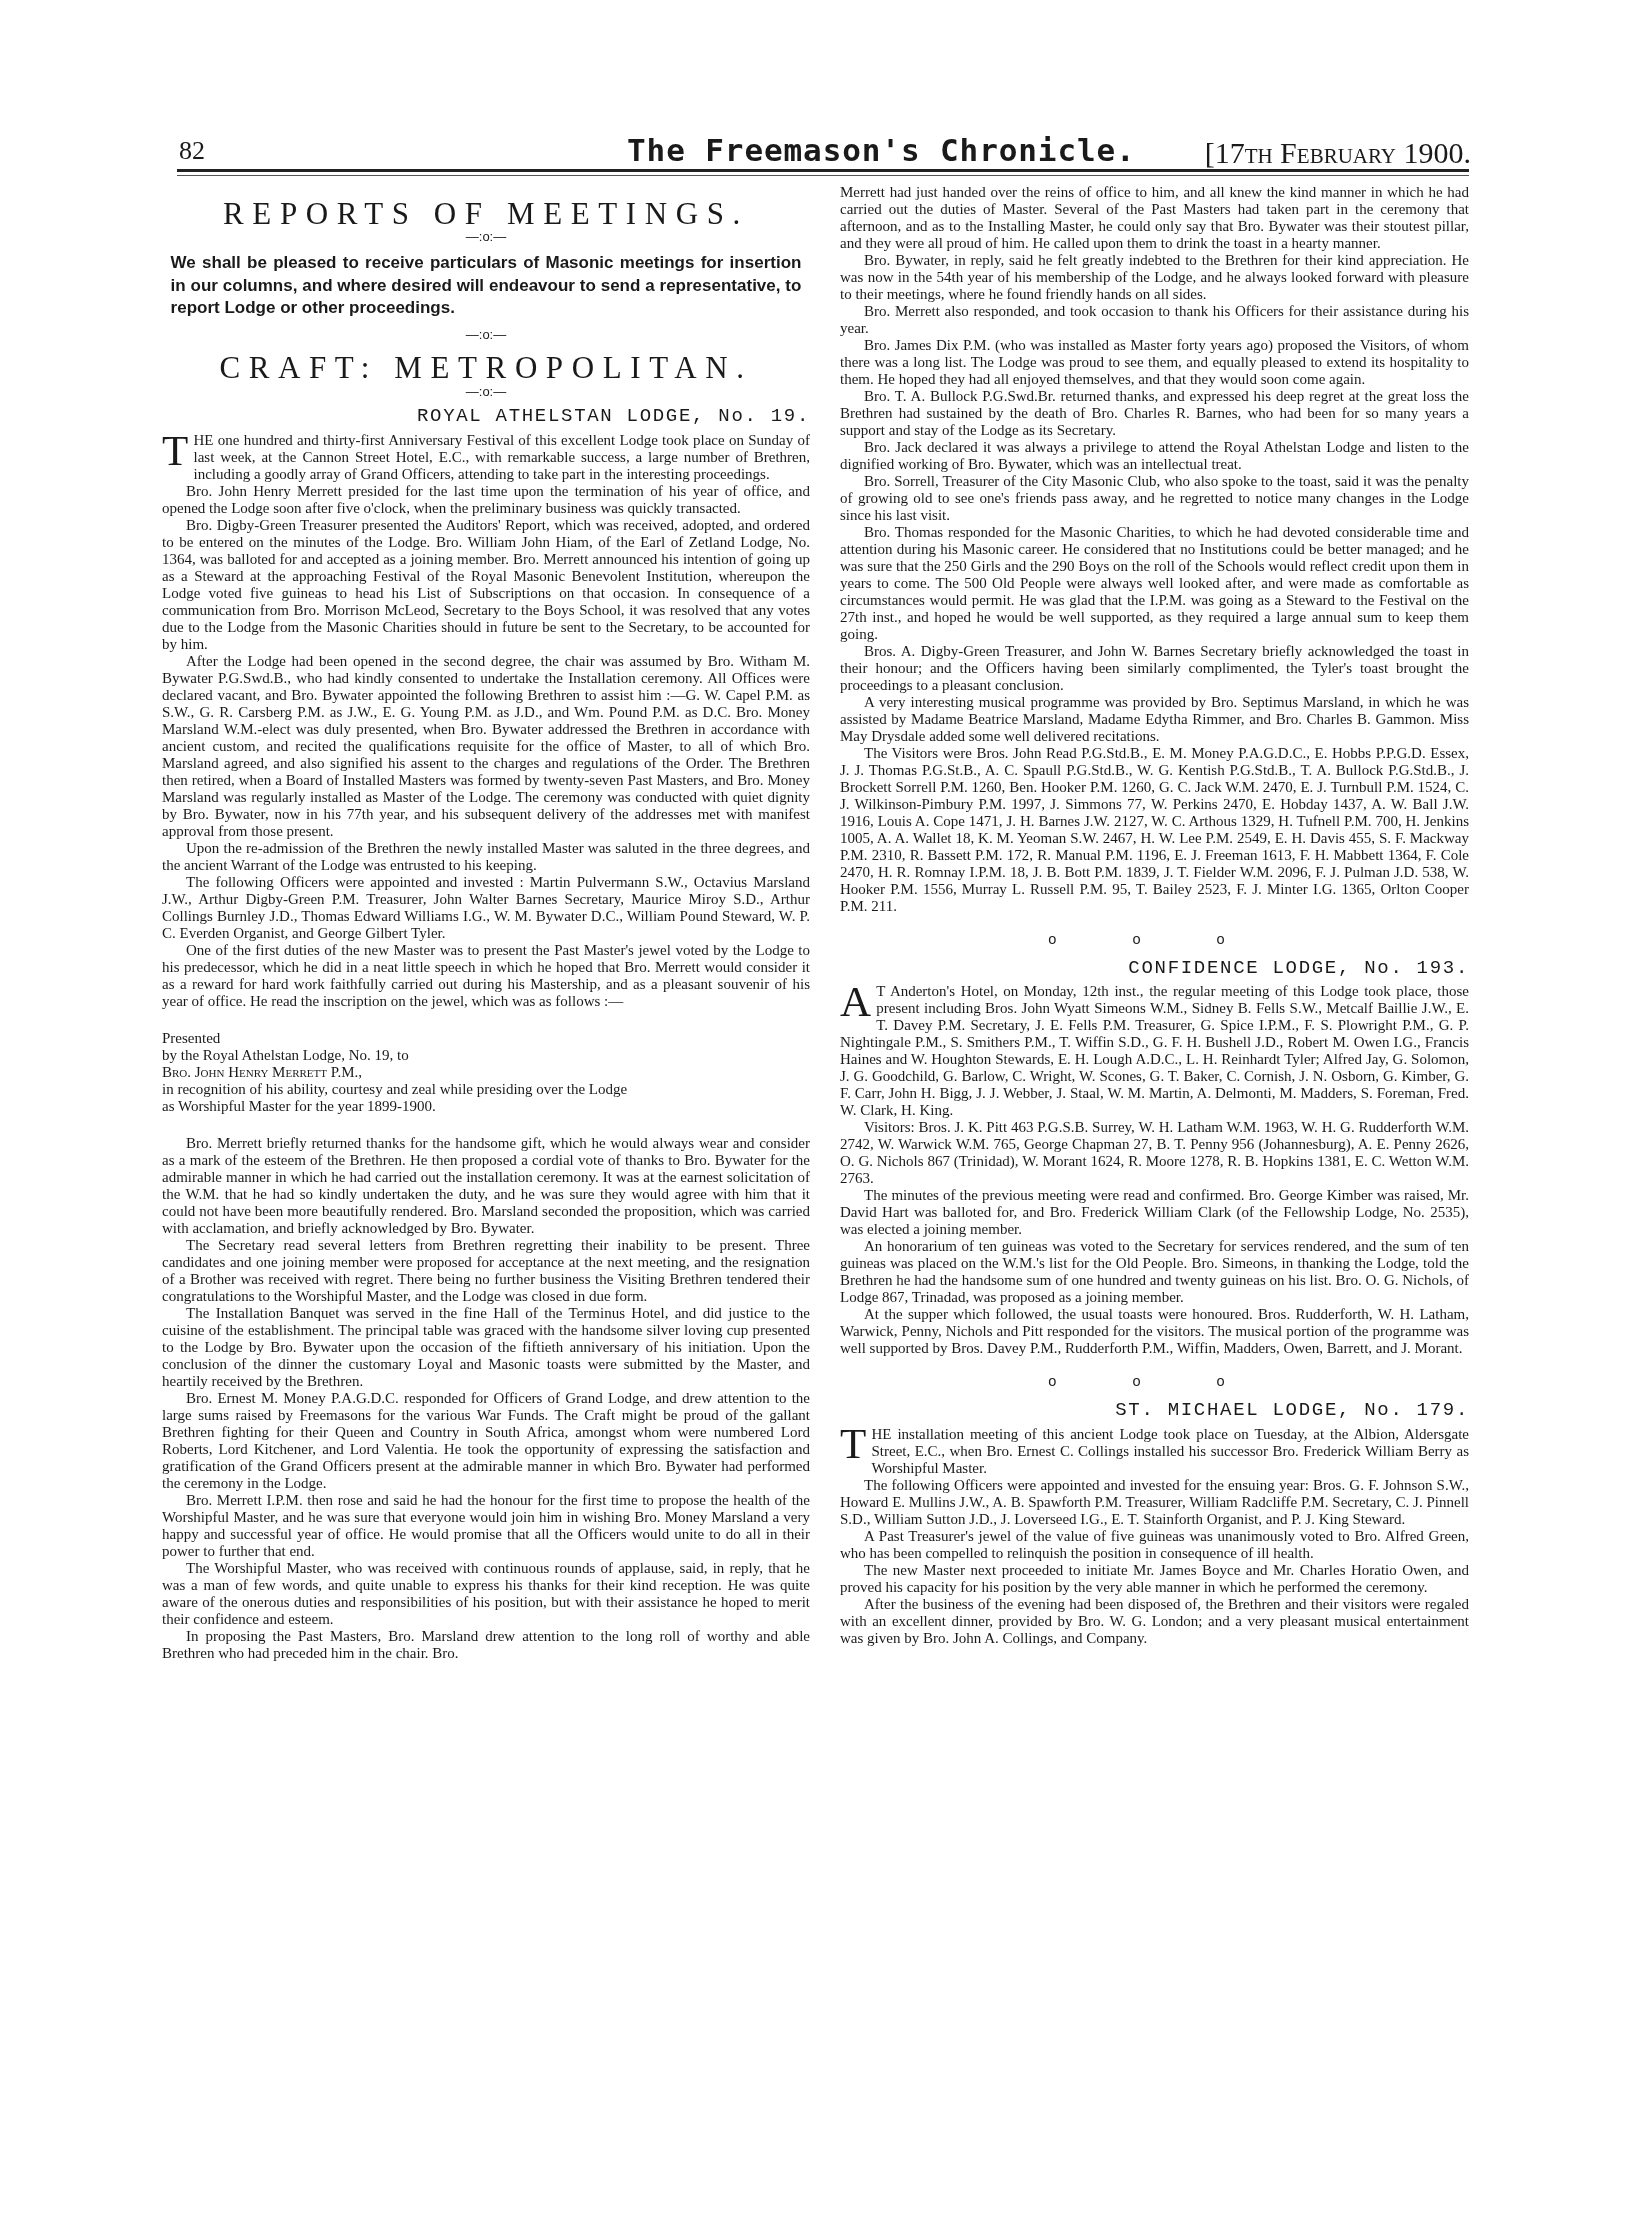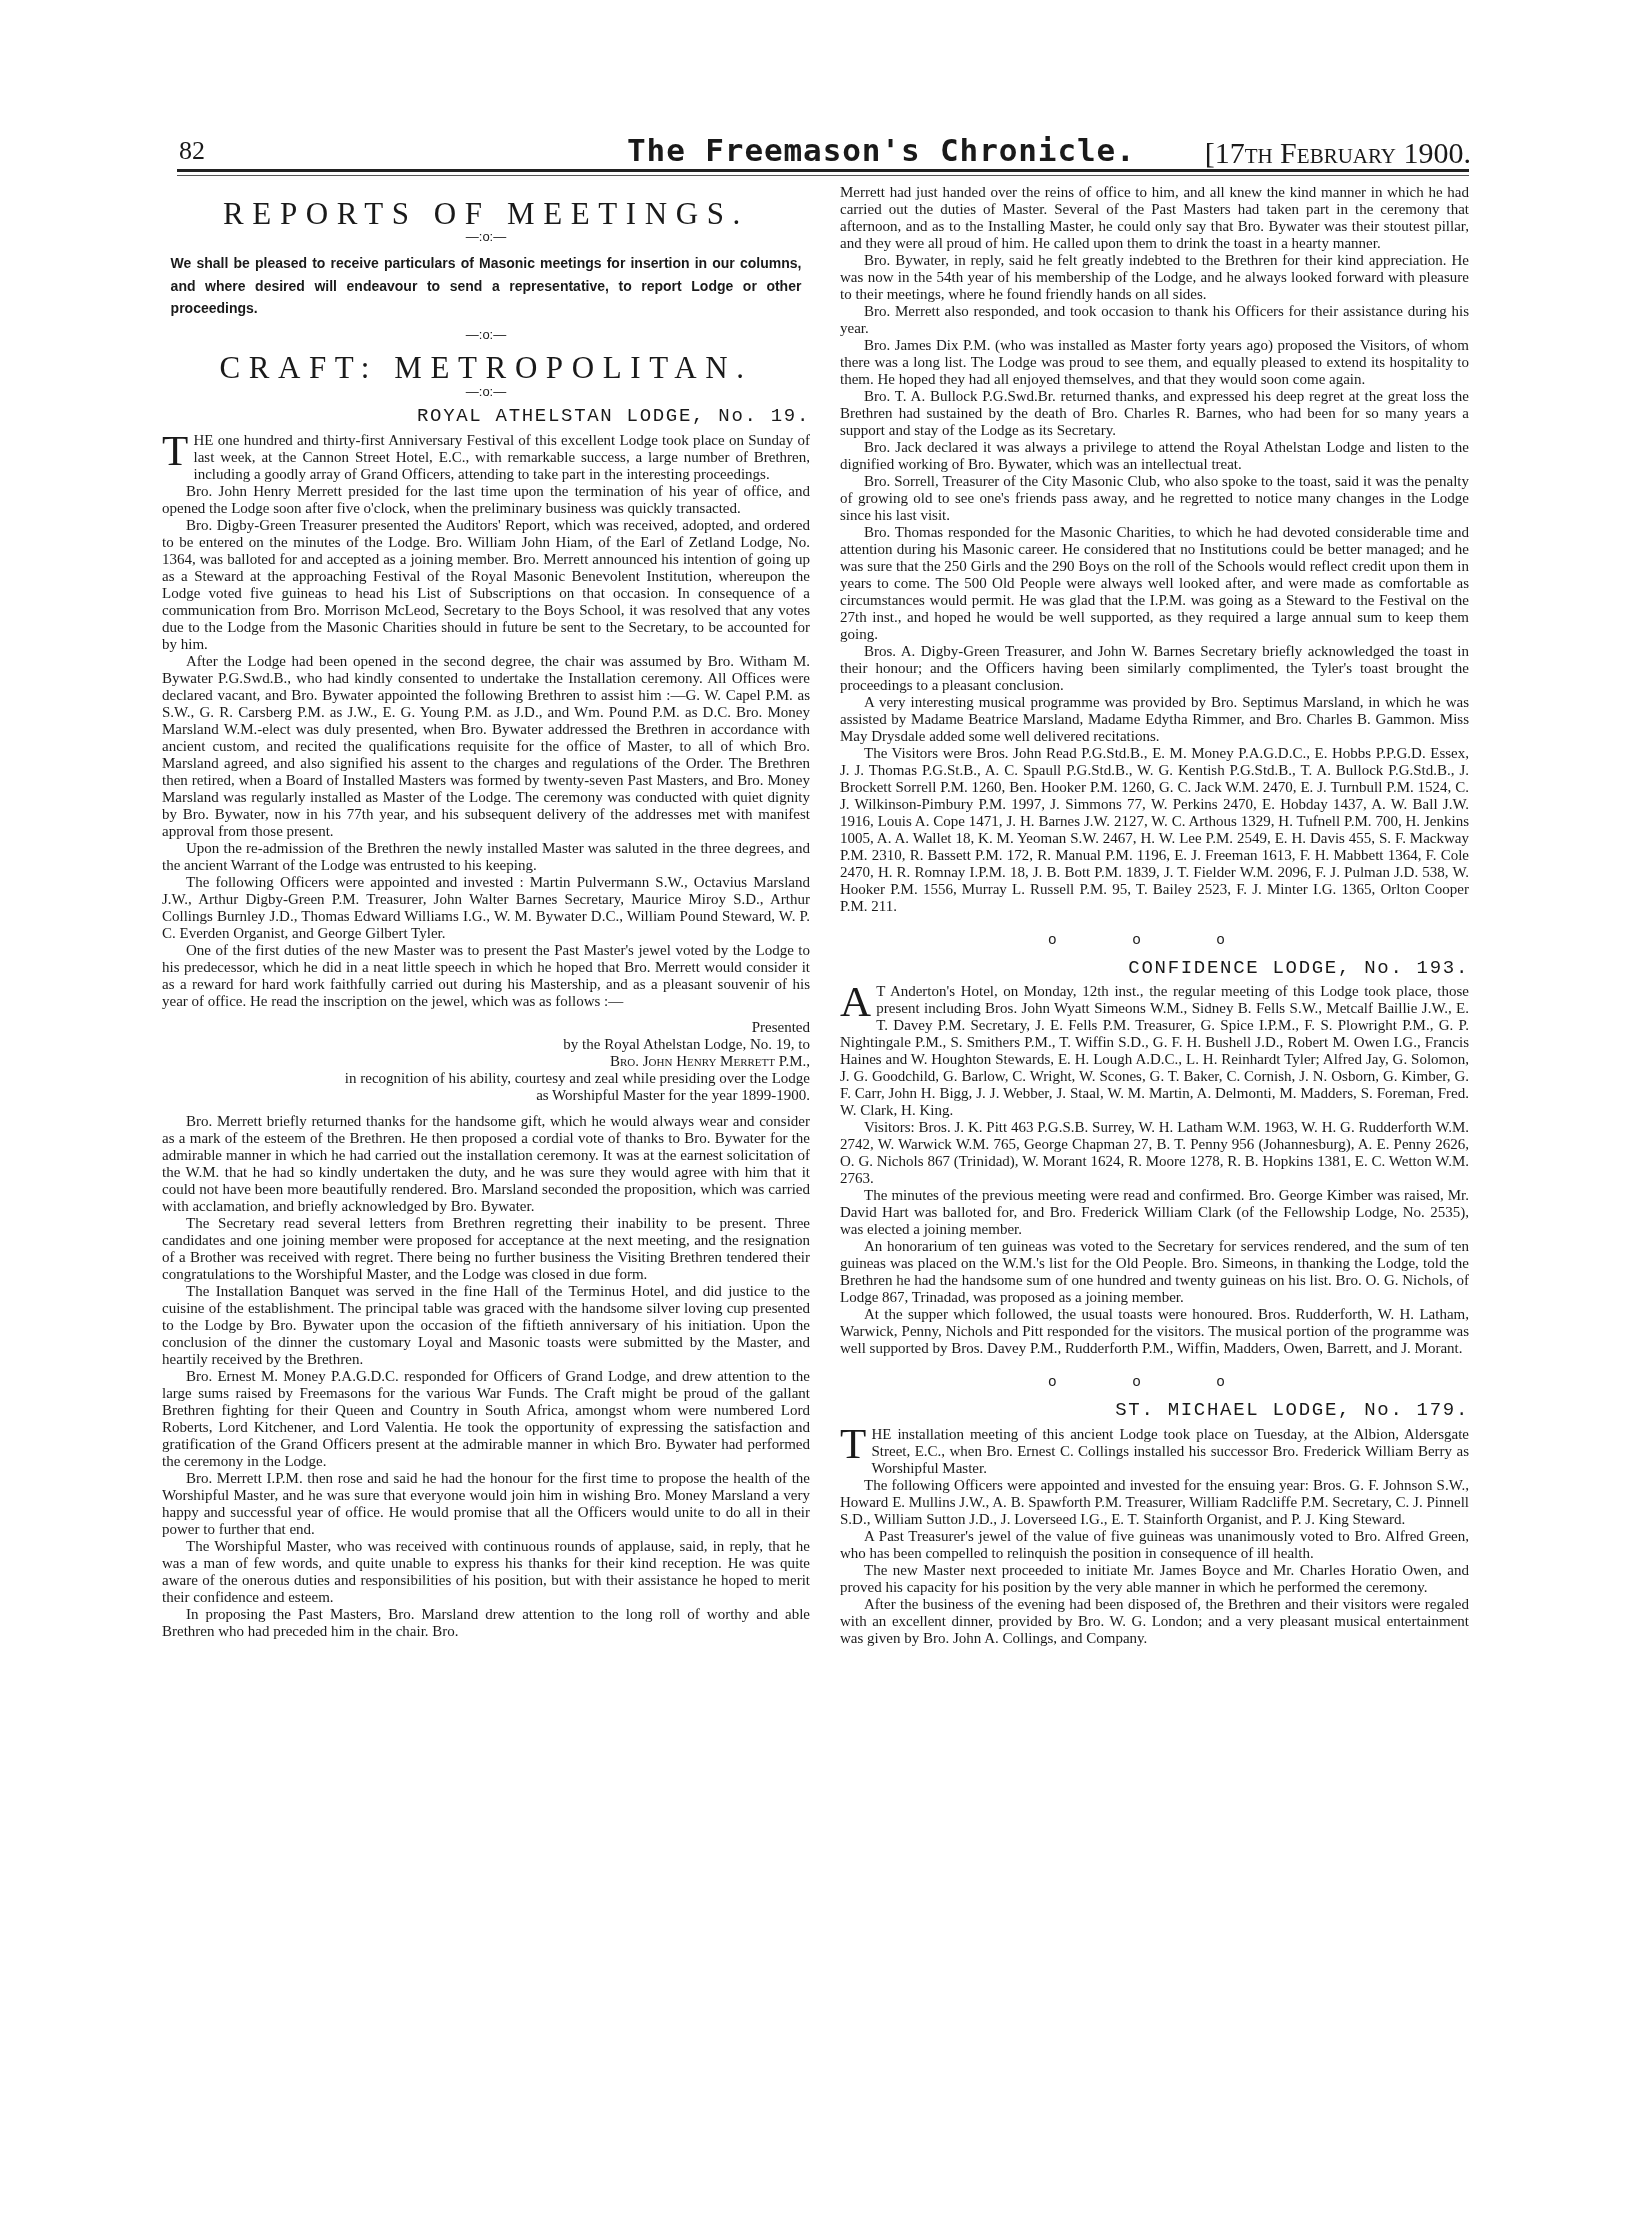--- a/index.html
+++ b/index.html
@@ -15,25 +15,25 @@
 
   .col { position: absolute; top: 189px; font-family: "Liberation Serif", serif; font-size: 15px; line-height: 17px; text-align: justify; }
   .col-left { left: 162px; width: 648px; }
   .col-right { left: 840px; width: 629px; top: 184px; }
 
   .col p { margin: 0; text-indent: 24px; }
   .col p.noindent { text-indent: 0; }
 
   .section-title { font-family: "Liberation Serif", serif; font-size: 31px; letter-spacing: 8.6px; text-align: center; margin: 15.5px 0 3.4px 0; font-weight: normal; }
   .divider { text-align: center; font-family: "Liberation Sans", sans-serif; font-size: 13px; margin: 6.9px 0; }
-  .notice { font-family: "Liberation Sans", sans-serif; font-weight: bold; font-size: 14px; line-height: 22.4px; text-align: justify; margin: 5.2px 0 5.2px 0; padding: 0 8.6px; }
+  .notice { font-family: "Liberation Sans", sans-serif; font-weight: bold; font-size: 17px; line-height: 22.4px; text-align: justify; margin: 5.2px 0 5.2px 0; padding: 0 8.6px; }
   .lodge-title { font-family: Liberation Mono, monospace; font-size: 19px; letter-spacing: 1.7px; text-align: right; margin: 8.6px 0 6.9px 0; }
   .rings { text-align: center; font-family: Liberation Sans, sans-serif; font-size: 14.6px; letter-spacing: 36px; margin: 15.5px 0 12px 0; }
   .dropcap { float: left; font-size: 43px; line-height: 34px; padding: 1.7px 5.2px 0 0; font-family: "Liberation Serif", serif; }
-  .inscription { text-align: right; margin: 9px 0; }
+  .inscription { text-align: left; margin: 20px 0; }
   .inscription .sc { font-variant: small-caps; }
 </style>
 </head>
 <body>
 
 <div class="page">
 
   <div class="masthead">
     <span class="page-num">82</span>
     <span class="journal-title">The Freemason's Chronicle.</span>

